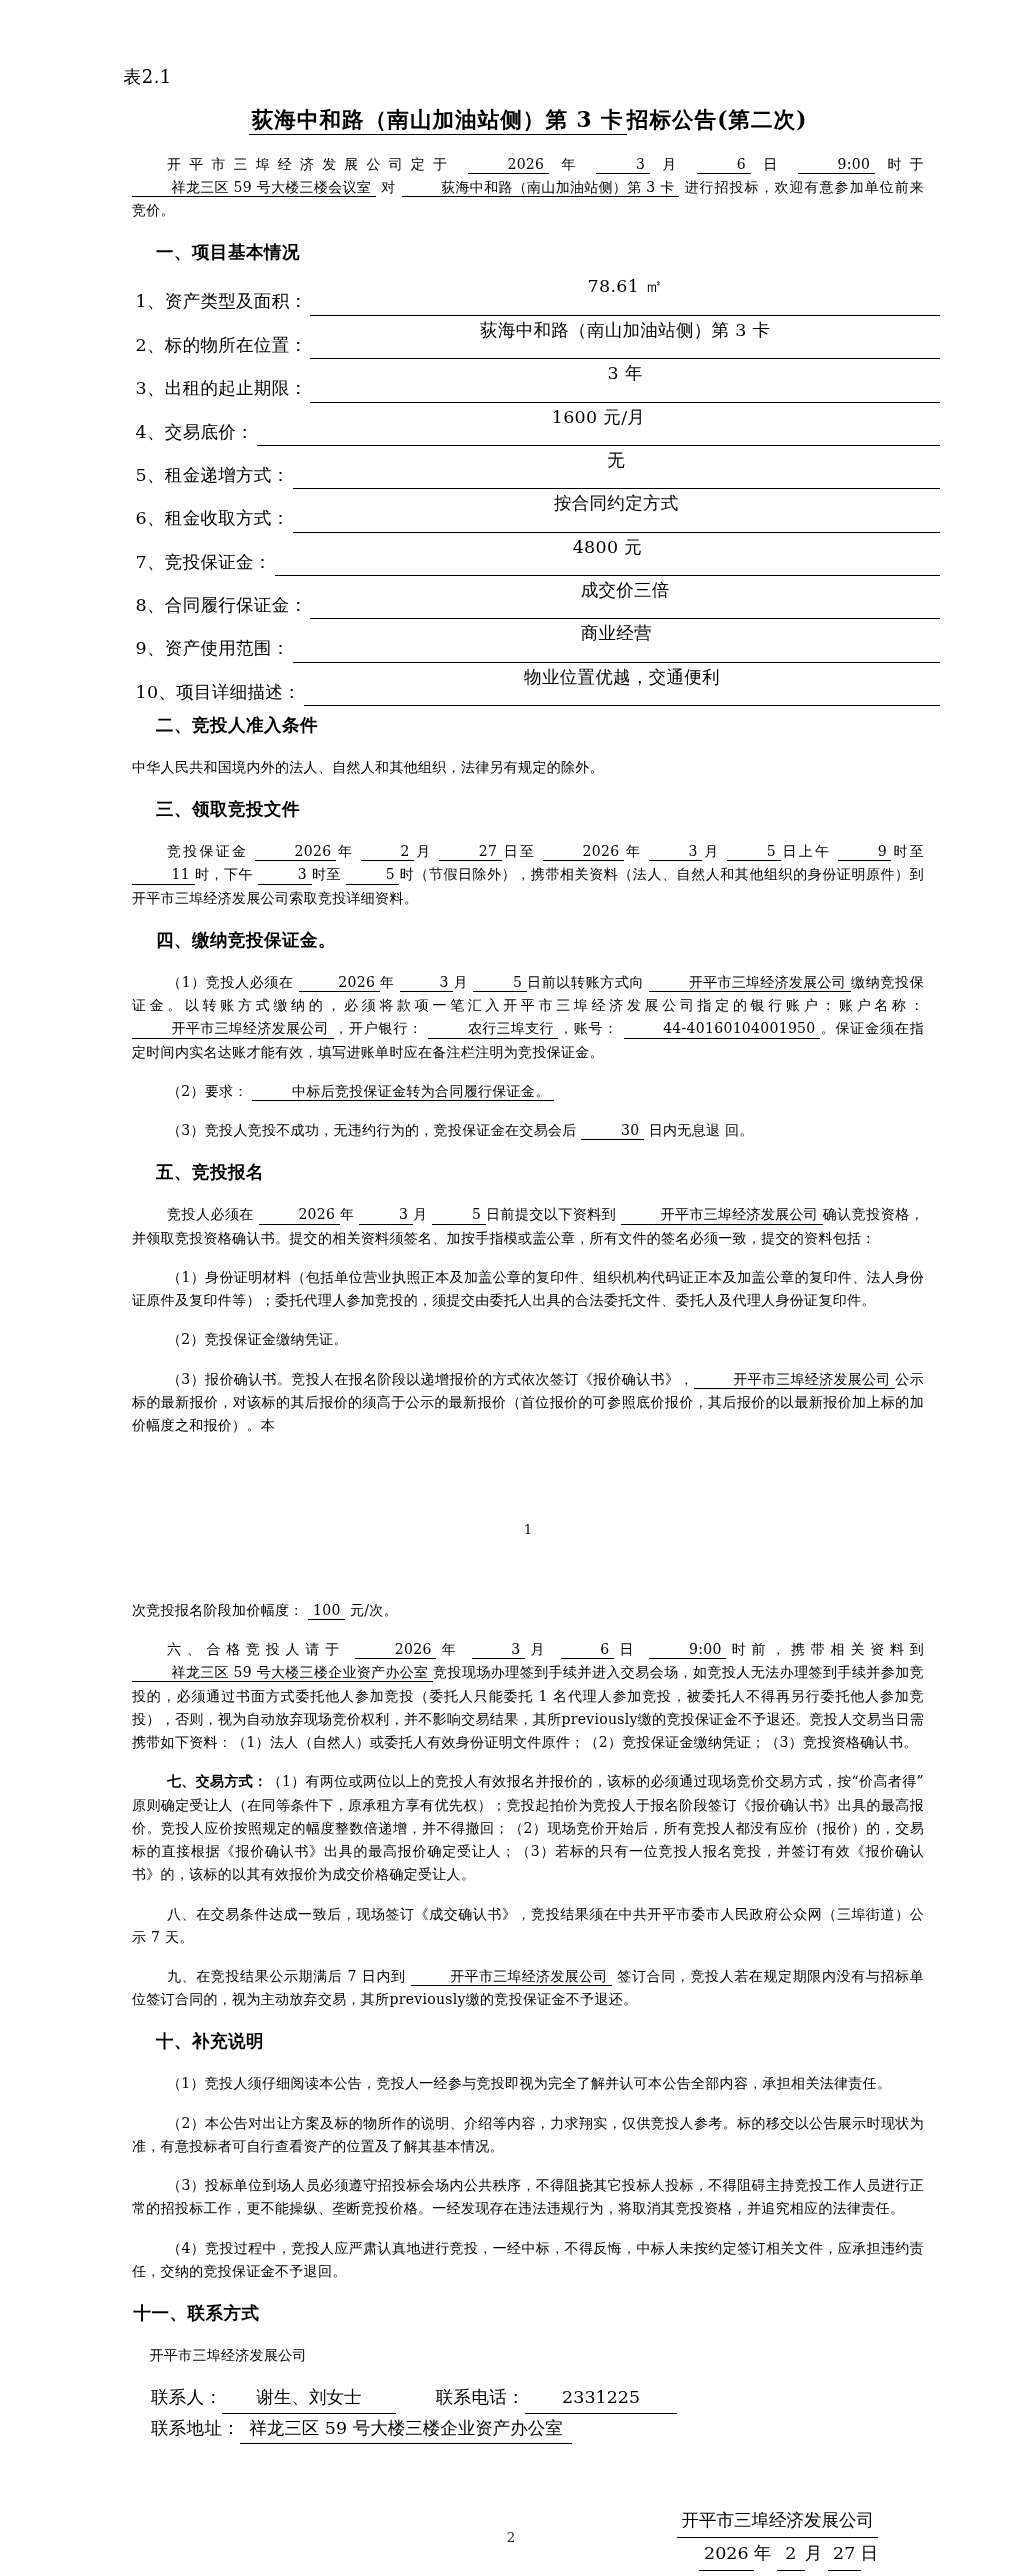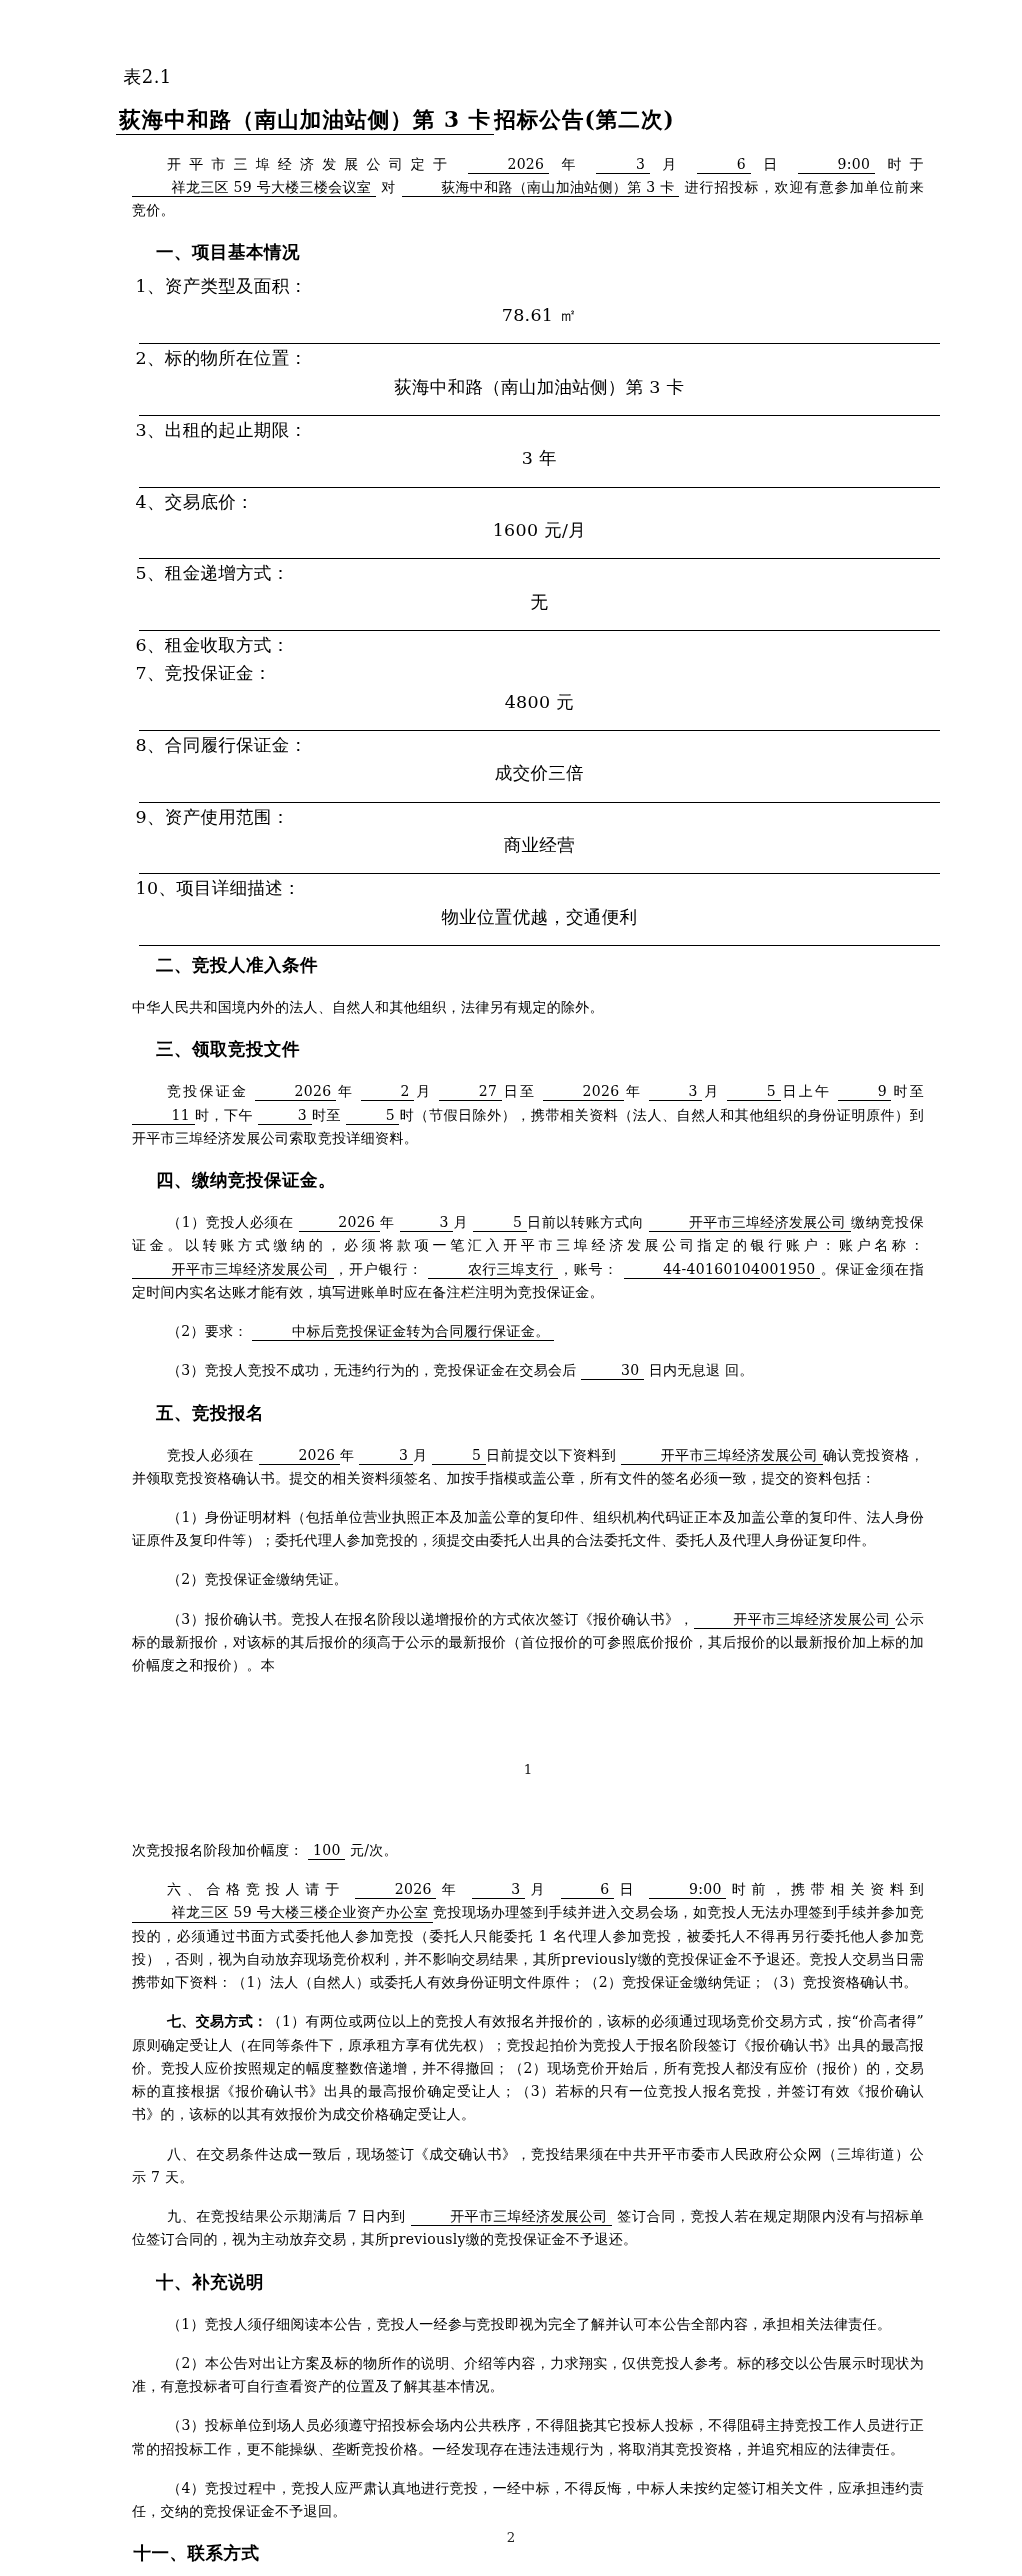--- a/index.html
+++ b/index.html
@@ -29,21 +29,21 @@
   .tbl-label{
     font-size:18px;
     line-height:1.2;
     margin-top:66px;
     margin-left:7.2px;
     letter-spacing:0.5px;
     font-family:"DejaVu Serif","Liberation Serif",serif;
   }
   .doc-title{
     margin-top:17.5px;
-    text-align:left;
+    text-align:center;
     font-size:21.6px;
     font-weight:bold;
     letter-spacing:1px;
     line-height:1.35;
     white-space:nowrap;
   }
   .doc-title .ul{
     border-bottom:1.5px solid #000;
     padding:0 3.1px 2.1px 3.1px;
   }
@@ -79,25 +79,25 @@
     border-bottom:1.3px solid #000;
     padding:0 4.6px 1px 4.6px;
     display:inline-block;
     text-align:center;
     line-height:1.15;
   }
 
   
   .kv{
     display:flex;
+    align-items:flex-end;
     font-size:17.5px;
     line-height:1.62;
     margin:0;
     padding-left:19.6px;
-    flex-direction:column;
   }
   .kv .k{
     white-space:nowrap;
     flex:0 0 auto;
     letter-spacing:0.3px;
   }
   .kv .v{
     flex:1 1 auto;
     border-bottom:1.5px solid #000;
     text-align:center;
@@ -216,20 +216,21 @@
     <div class="kv">
       <span class="k">4、交易底价：</span>
       <span class="v">1600 元/月</span>
     </div>
     <div class="kv">
       <span class="k">5、租金递增方式：</span>
       <span class="v">无</span>
     </div>
     <div class="kv">
       <span class="k">6、租金收取方式：</span>
+      <span class="v">按合同约定方式</span>
     </div>
     <div class="kv">
       <span class="k">7、竞投保证金：</span>
       <span class="v">4800 元</span>
     </div>
     <div class="kv">
       <span class="k">8、合同履行保证金：</span>
       <span class="v">成交价三倍</span>
     </div>
     <div class="kv">

